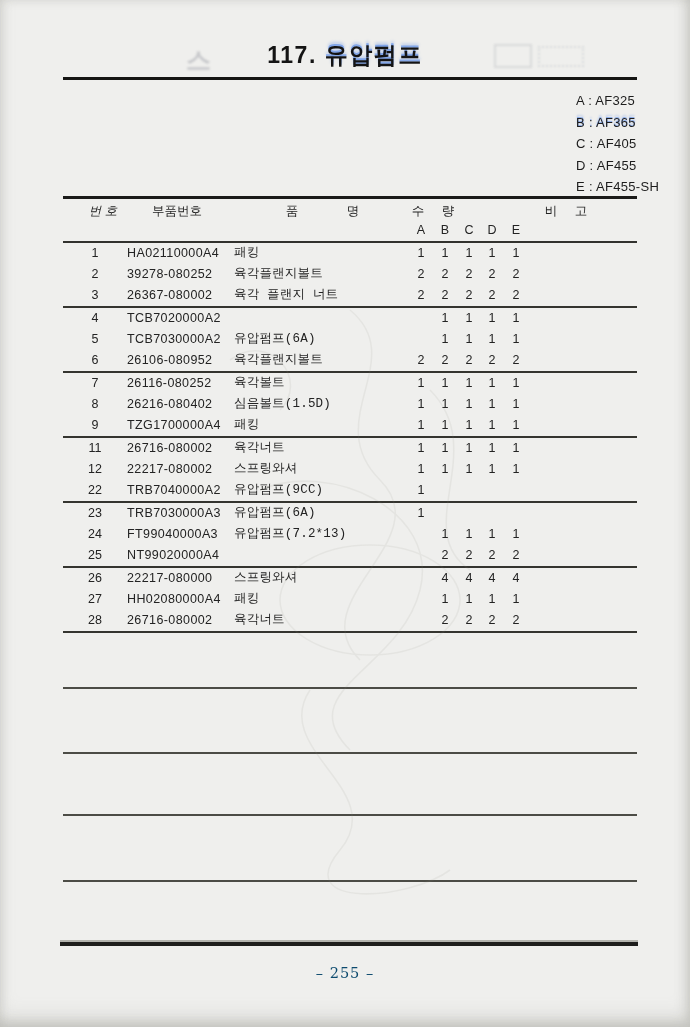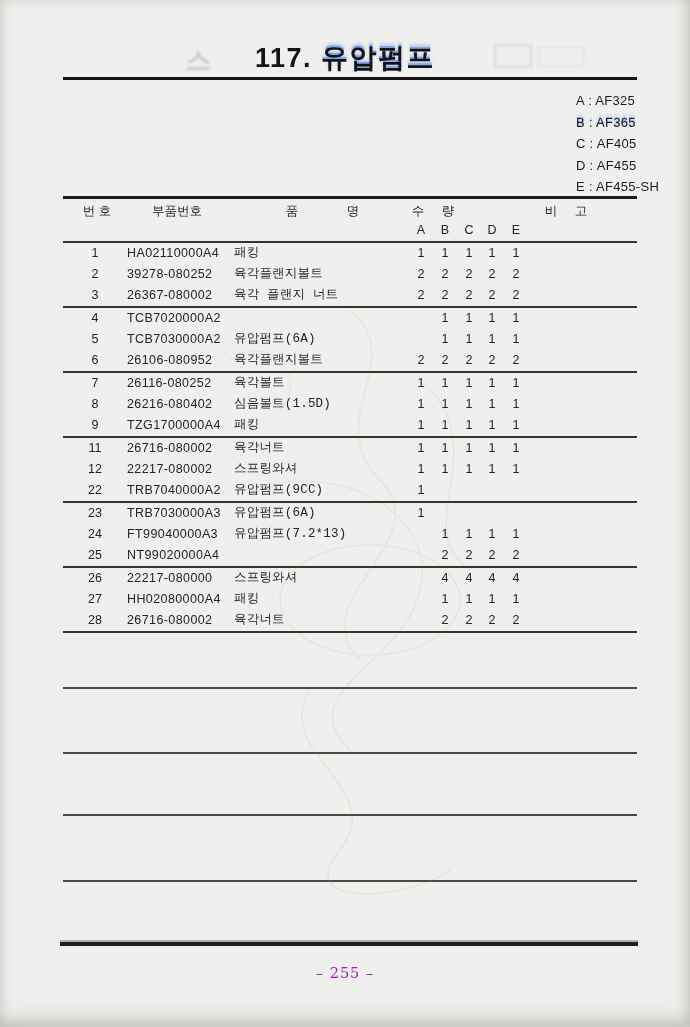--- a/index.html
+++ b/index.html
@@ -7,21 +7,21 @@
   .page{
     position:relative;width:690px;height:1027px;overflow:hidden;
     background:#efefed;
     font-family:"Liberation Sans",sans-serif;color:#222;
     box-shadow:inset -4px -6px 12px rgba(128,128,120,.28),
                inset 3px 2px 9px rgba(150,150,142,.16),
                inset 0 -14px 18px rgba(140,140,132,.12);
   }
   
   .title{position:absolute;top:40px;left:0;width:100%;text-align:center;
-         font-size:27px;font-weight:bold;letter-spacing:1.5px;color:#141414;}
+         font-size:23px;font-weight:bold;letter-spacing:1.5px;color:#141414;}
   .blue-top{text-shadow:0 -2px 0 rgba(62,120,230,.55),0 -4px 3px rgba(62,120,230,.30);}
   .blue-top-sm{text-shadow:0 -1px 0 rgba(62,120,230,.50),0 -3px 2px rgba(62,120,230,.28);}
   .ghost-l{position:absolute;left:186px;top:44px;font-size:25px;font-weight:bold;
            color:rgba(108,114,126,.30);filter:blur(1.2px);}
   .ghost-r1,.ghost-r2{position:absolute;border:2px solid rgba(115,120,132,.17);
            filter:blur(1.3px);}
   .ghost-r1{left:494px;top:44px;width:34px;height:20px;}
   .ghost-r2{left:538px;top:46px;width:42px;height:17px;border-style:dotted;}
 
   .toprule{position:absolute;left:63px;top:77px;width:574px;height:3px;background:#151513;}
@@ -29,21 +29,21 @@
   
   .legend{position:absolute;left:533px;top:90px;font-size:13px;line-height:21.6px;
           color:#1d1d1d;letter-spacing:.3px;}
   .legend span{display:block;margin-left:43px;}
 
   
   .ptable{position:absolute;left:63px;top:196px;width:574px;
           border-top:3px solid #1b1b19;font-size:12.5px;color:#232323;}
   .thead{position:relative;height:42px;border-bottom:2px solid #32322e;}
   .thead span{position:absolute;line-height:20px;top:2px;text-align:center;white-space:nowrap;}
-  .h-no{left:12px;width:44px;}
+  .h-no{left:18px;width:44px;font-style:italic;}
   .h-pn{left:68px;width:92px;}
   .h-nm1{left:216px;width:26px;}
   .h-nm2{left:277px;width:26px;}
   .h-qt1{left:342px;width:26px;}
   .h-qt2{left:372px;width:26px;}
   .h-rk1{left:475px;width:26px;}
   .h-rk2{left:505px;width:26px;}
   .thead .sub{top:21px;width:18px;line-height:20px;}
   .s0{left:349px}.s1{left:373px}.s2{left:397px}.s3{left:420px}.s4{left:444px}
 
@@ -57,21 +57,21 @@
   .q0{left:349px}.q1{left:373px}.q2{left:397px}.q3{left:420px}.q4{left:444px}
 
   
   .xline{position:absolute;left:63px;width:574px;height:2px;background:#4c4c46;}
   .xl1{top:687px}.xl2{top:752px}.xl3{top:814px}.xl4{top:880px}
 
   .bottomrule{position:absolute;left:60px;top:940px;width:578px;height:7px;
     background:linear-gradient(#b3b3ad 0 2px,#1e1e1c 2px 6px,rgba(0,0,0,0) 6px);}
 
   .pageno{position:absolute;top:965px;left:0;width:100%;text-align:center;
-          font-family:"DejaVu Serif",serif;font-size:14.5px;letter-spacing:1px;color:#a21caf;}
+          font-family:"DejaVu Serif",serif;font-size:14.5px;letter-spacing:1px;color:#0c4a6e;}
 
   .bleed{position:absolute;left:110px;top:270px;width:480px;height:650px;opacity:.10;pointer-events:none;}
 </style>
 </head>
 <body>
 
 <div class="page">
 
   <span class="ghost-l">스</span>
   <div class="ghost-r1"></div>

